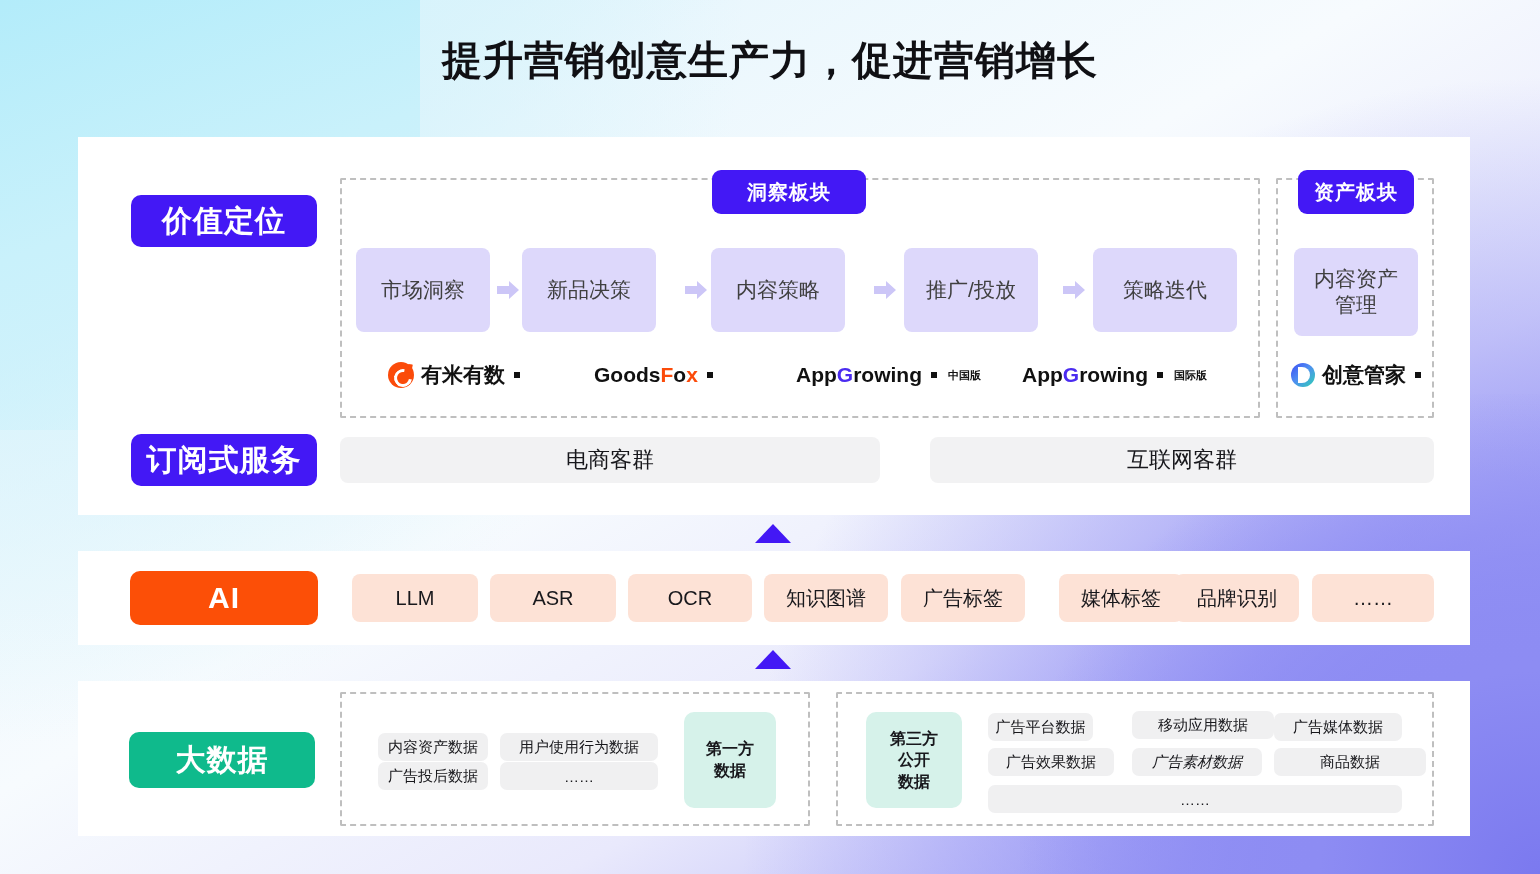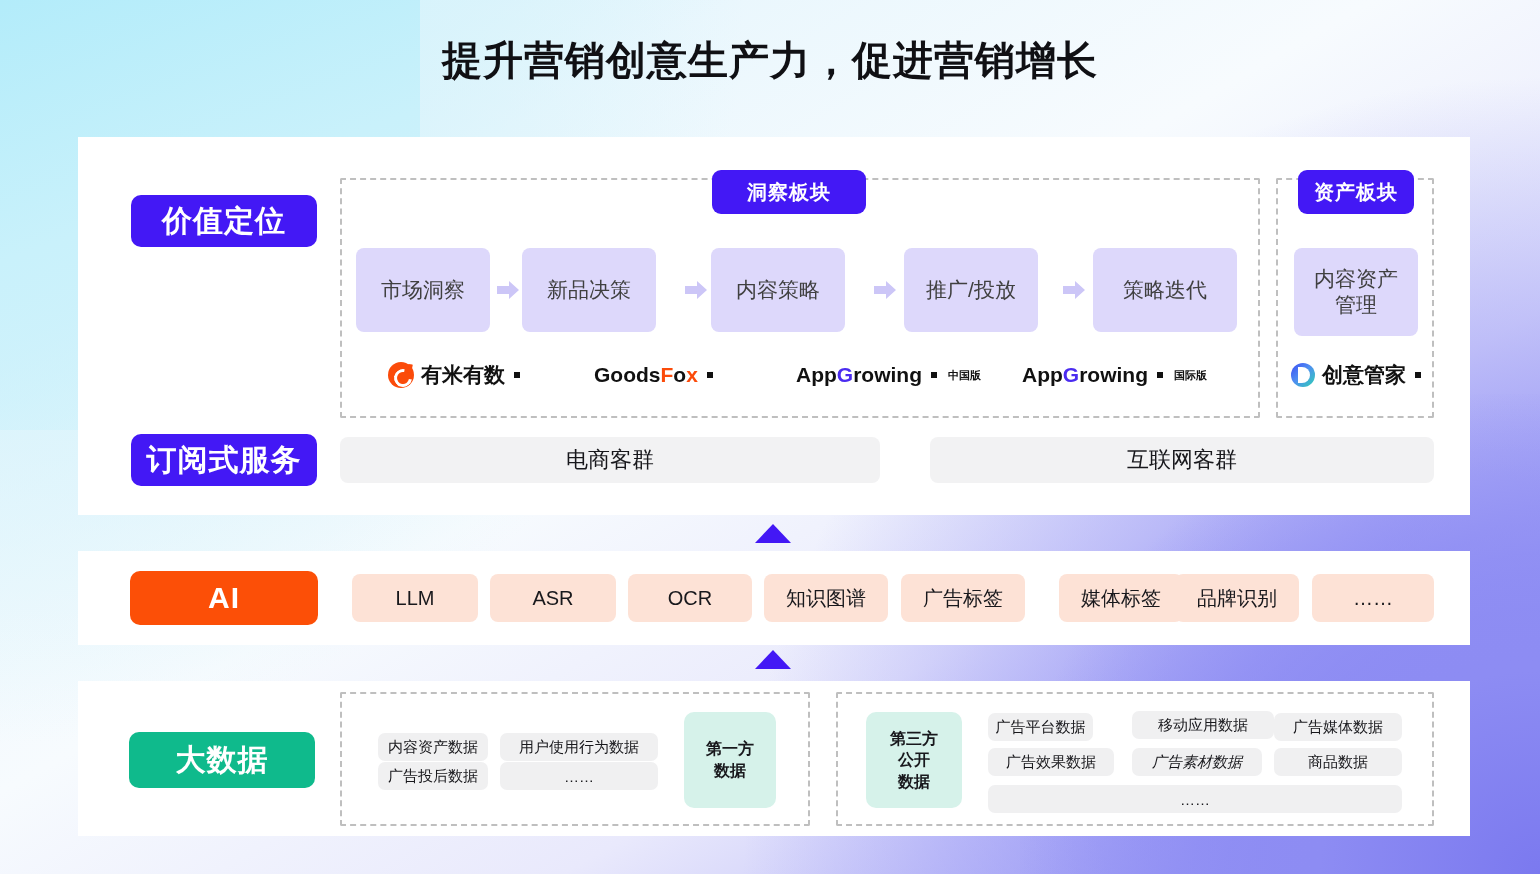--- a/index.html
+++ b/index.html
@@ -421,17 +421,17 @@
       <span>数据</span>
     </span>
   </div>
 
   <div class="bd-chip" style="left:988px; top:713px; width:105px;">广告平台数据</div>
   <div class="bd-chip" style="left:1132px; top:711px; width:142px;">移动应用数据</div>
   <div class="bd-chip" style="left:1274px; top:713px; width:128px;">广告媒体数据</div>
 
   <div class="bd-chip" style="left:988px; top:748px; width:126px;">广告效果数据</div>
   <div class="bd-chip" style="left:1132px; top:748px; width:130px;font-style:italic;">广告素材数据</div>
-  <div class="bd-chip" style="left:1274px; top:748px; width:128px;">商品数据</div>
+  <div class="bd-chip" style="left:1274px; top:748px; width:152px;">商品数据</div>
 
   <div class="bd-chip" style="left:988px; top:785px; width:414px;">……</div>
 
 </div>
 
 </body></html>

